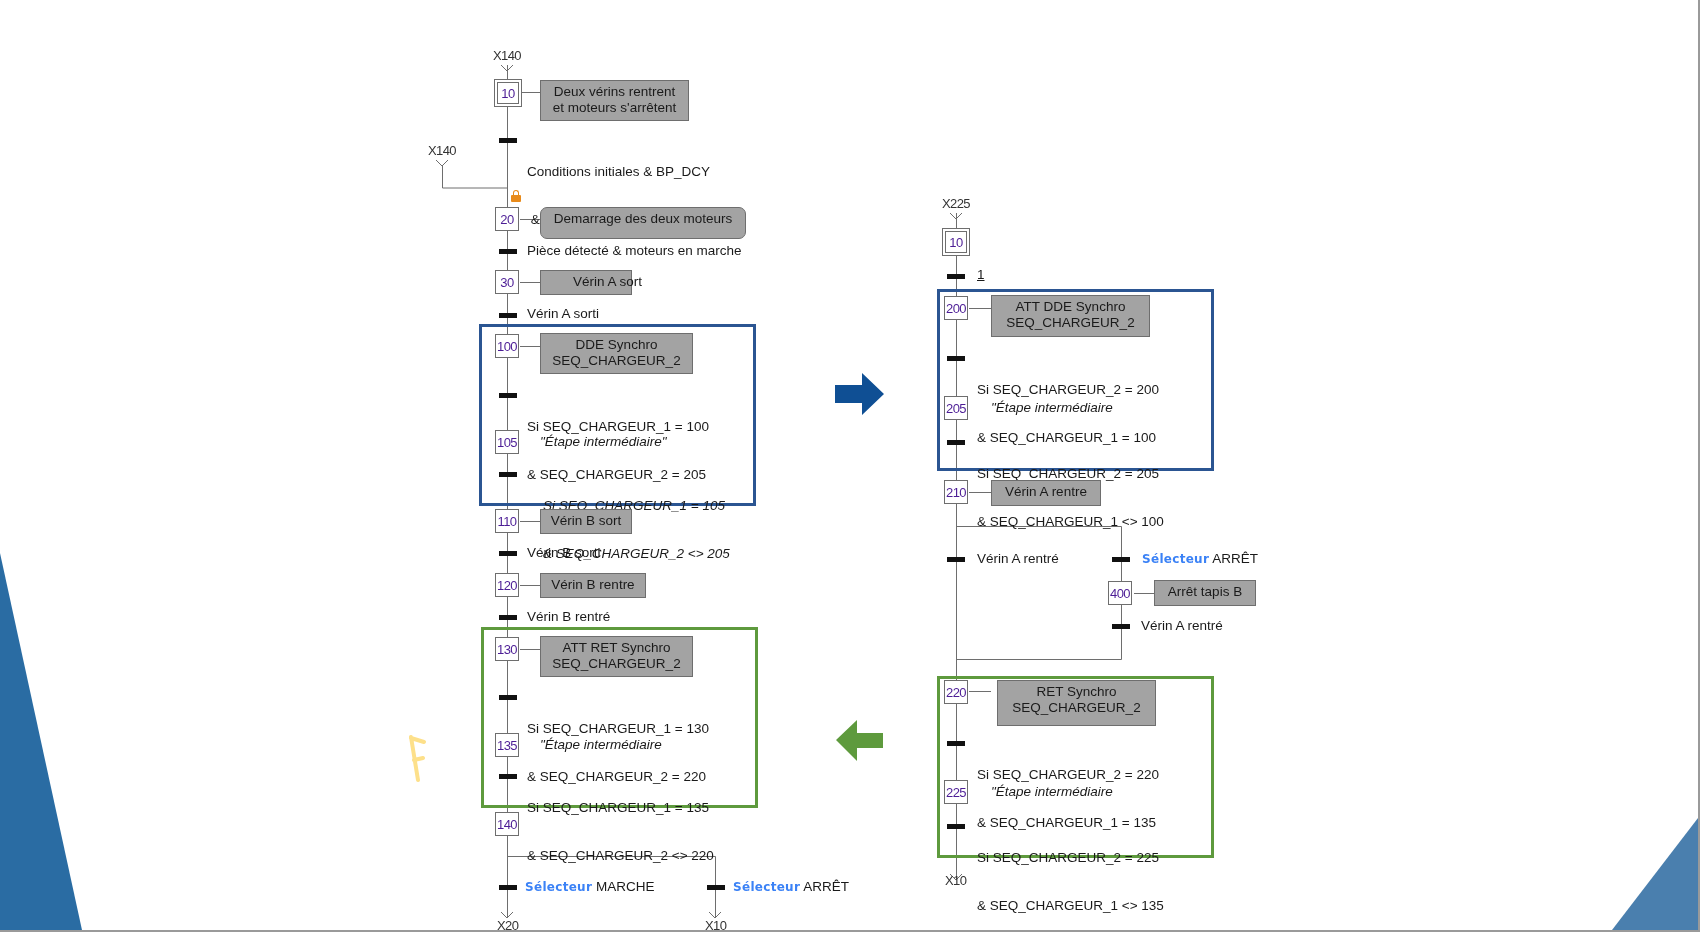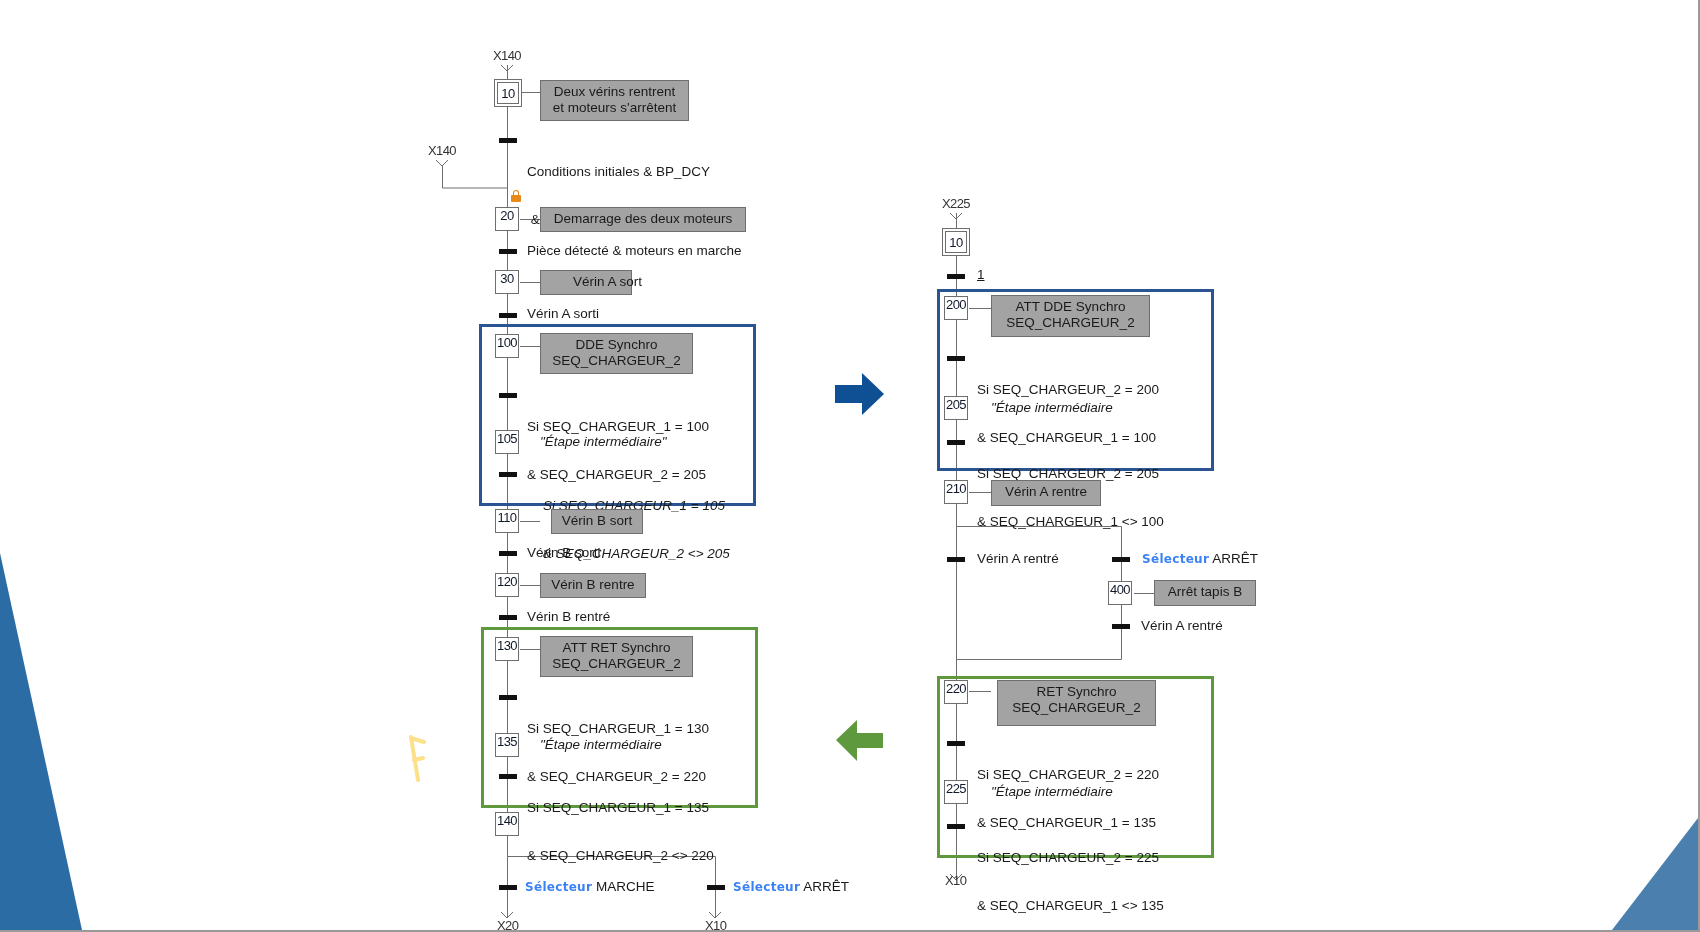--- a/index.html
+++ b/index.html
@@ -1,18 +1,18 @@
 <!DOCTYPE html>
 <html><head>
 <meta charset="utf-8">
 <style>
   html, body { margin: 0; padding: 0; }
   body { width: 1700px; height: 932px; position: relative; overflow: hidden; background: #ffffff; font-family: "Liberation Sans", sans-serif; color: #1a1a1a; }
   #slide { position: absolute; left: 0; top: 0; width: 1698px; height: 930px; background: #fff; border-right: 2px solid #9a9a9a; border-bottom: 2px solid #9a9a9a; }
-  .step { position: absolute; width: 24px; height: 24px; border: 1px solid #6e6e6e; background: #fff; font-family: "Liberation Sans Narrow", "Liberation Sans", sans-serif; font-size: 13px; letter-spacing: -0.6px; display: flex; align-items: flex-start; justify-content: center; box-sizing: border-box; color: #0f172a; }
+  .step { position: absolute; width: 24px; height: 24px; border: 1px solid #6e6e6e; background: #fff; font-family: "Liberation Sans Narrow", "Liberation Sans", sans-serif; font-size: 13px; letter-spacing: -0.6px; display: flex; align-items: center; justify-content: center; box-sizing: border-box; color: #4c1d95; }
   .step.initial { width: 28px; height: 28px; padding: 2px; }
   .step.initial .inner { width: 100%; height: 100%; border: 1px solid #6e6e6e; display: flex; align-items: center; justify-content: center; box-sizing: border-box; }
   .action { position: absolute; border: 1px solid #6e6e6e; background: #a3a3a3; font-size: 13.5px; line-height: 16px; padding: 3px 8px; box-sizing: border-box; text-align: center; white-space: nowrap; }
   .trans { position: absolute; width: 18px; height: 5px; background: #111; }
   .cond { position: absolute; font-size: 13.5px; line-height: 16px; white-space: pre; }
   .cond b { font-family: "DejaVu Sans", sans-serif; font-weight: bold; font-size: 12px; letter-spacing: 0.3px; color: #3b82f6; }
   .italic { font-style: italic; }
   .jump { position: absolute; font-family: "Liberation Sans", sans-serif; font-size: 13px; letter-spacing: -0.6px; color: #333; }
   .frame-blue { position: absolute; border: 3px solid #2b5592; box-sizing: border-box; }
   .frame-green { position: absolute; border: 3px solid #5e9a3d; box-sizing: border-box; }
@@ -71,21 +71,21 @@
     <div class="trans" style="left:499px;top:138px;"></div>
     <div class="cond" style="left:527px;top:132px;">
       <div>Conditions initiales &amp; BP_DCY</div>
       <div>&nbsp;<span>&amp; </span><b>Sélecteur</b><span> MARCHE</span></div>
     </div>
     <div class="jump" style="left:428px;top:143px;">X140</div>
 
     <div class="lock" style="left:511px;top:195px;"></div>
 
     <div class="step" style="left:495px;top:207px;">20</div>
-    <div class="action" style="left:540px;top:207px;width:206px;height:25px;">Demarrage des deux moteurs</div>
+    <div class="action" style="left:540px;top:207px;width:206px;height:32px;border-radius:7px;">Demarrage des deux moteurs</div>
     <div class="trans" style="left:499px;top:249px;"></div>
     <div class="cond" style="left:527px;top:243px;">Pièce détecté &amp; moteurs en marche</div>
 
     <div class="step" style="left:495px;top:270px;">30</div>
     <div class="action" style="left:540px;top:270px;width:92px;height:25px;padding-left:32px;">Vérin A sort</div>
     <div class="trans" style="left:499px;top:313px;"></div>
     <div class="cond" style="left:527px;top:306px;">Vérin A sorti</div>
 
     <div class="frame-blue" style="left:479px;top:324px;width:277px;height:182px;"></div>
 
@@ -102,21 +102,21 @@
 
     <div class="step" style="left:495px;top:430px;">105</div>
     <div class="cond italic" style="left:540px;top:434px;">"Étape intermédiaire"</div>
     <div class="trans" style="left:499px;top:472px;"></div>
     <div class="cond" style="left:543px;top:466px;font-style:italic;">
       <div>Si SEQ_CHARGEUR_1 = 105</div>
       <div>&amp; SEQ_CHARGEUR_2 &lt;&gt; 205</div>
     </div>
 
     <div class="step" style="left:495px;top:509px;">110</div>
-    <div class="action" style="left:540px;top:509px;width:92px;height:25px;margin-left:11px;">Vérin B sort</div>
+    <div class="action" style="left:540px;top:509px;width:92px;height:25px;">Vérin B sort</div>
     <div class="trans" style="left:499px;top:551px;"></div>
     <div class="cond" style="left:527px;top:545px;">Vérin B sorti</div>
 
     <div class="step" style="left:495px;top:573px;">120</div>
     <div class="action" style="left:540px;top:573px;width:106px;height:25px;">Vérin B rentre</div>
     <div class="trans" style="left:499px;top:615px;"></div>
     <div class="cond" style="left:527px;top:609px;">Vérin B rentré</div>
 
     <div class="frame-green" style="left:481px;top:627px;width:277px;height:181px;"></div>
 

